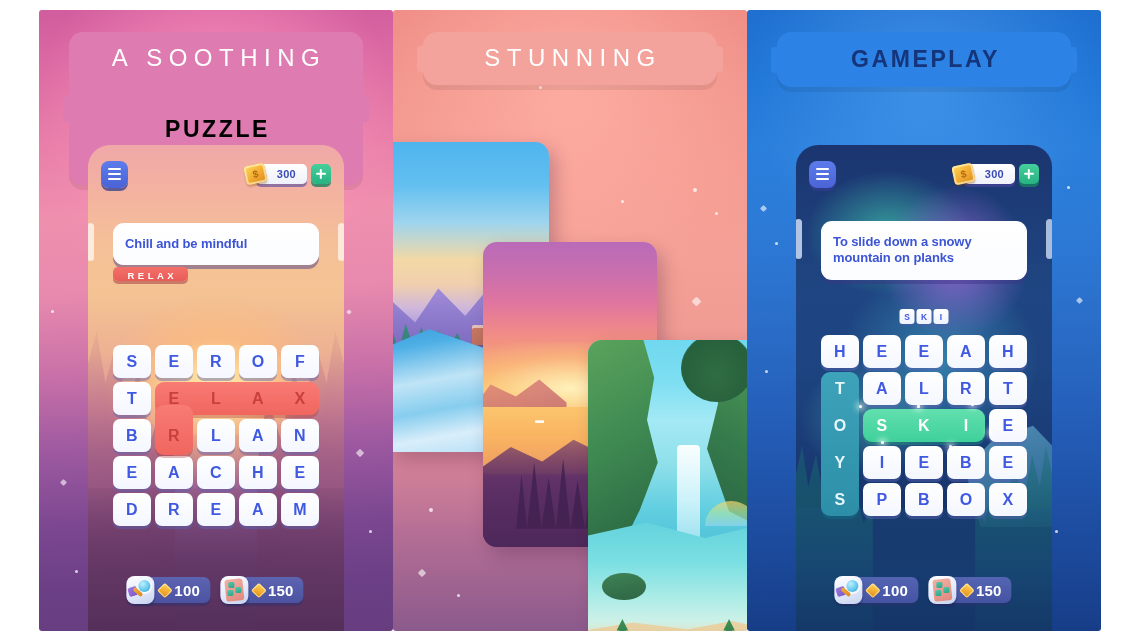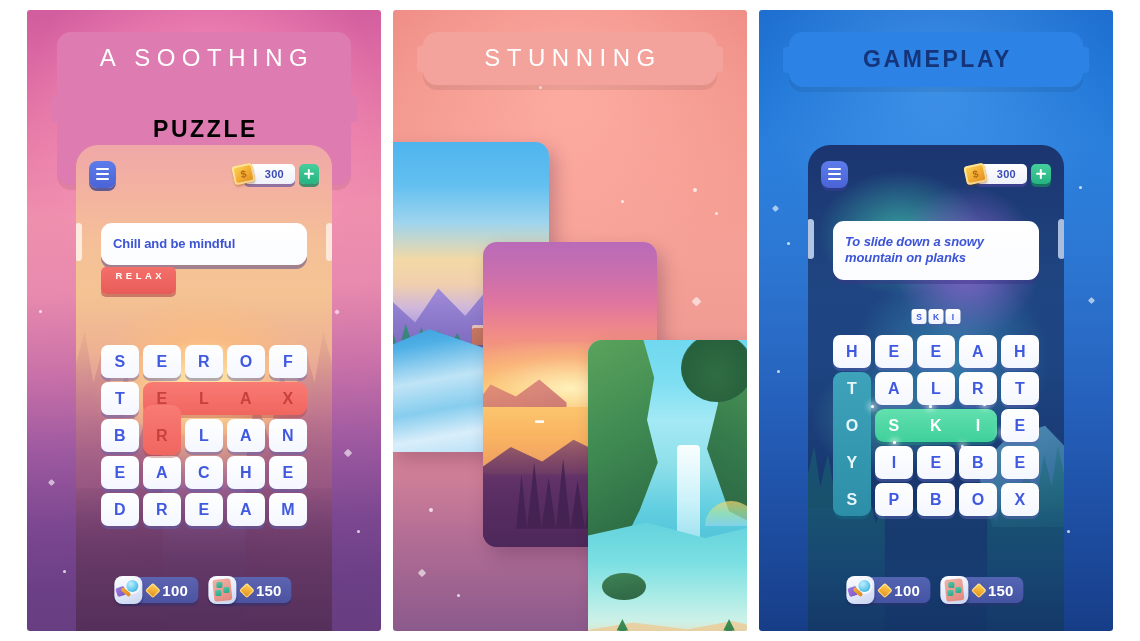--- a/index.html
+++ b/index.html
@@ -13,21 +13,20 @@
     overflow: hidden;
   }
 
   .screens {
     position: relative;
     width: 1140px;
     height: 641px;
     display: flex;
     align-items: flex-start;
     justify-content: center;
-    gap: 12px;
     padding: 10px 28px;
     background: #ffffff;
   }
 
   .panel {
     position: relative;
     width: 354px;
     height: 621px;
     border-radius: 3px;
     overflow: hidden;
@@ -364,21 +363,21 @@
     color: #3c54d6;
     font-size: 13px;
     font-weight: 700;
     line-height: 1.25;
     letter-spacing: -.1px;
   }
   .clue-chip {
     display: inline-block;
     margin-top: -5px;
     position: relative;
-    padding: 3px 11px 13px;
+    padding: 3px 11px 0;
     border-radius: 5px;
     background: linear-gradient(180deg, #f4706a 0%, #e85c58 100%);
     box-shadow: 0 3px 0 rgba(160,50,60,.5);
     color: #ffffff;
     font-size: 9.5px;
     font-weight: 700;
     letter-spacing: 3.5px;
     text-indent: 3.5px;
   }
 
@@ -963,21 +962,21 @@
           </div>
           <div class="coin-group">
             <div class="coin-pill">
               <span class="coin-icon">$</span>
               <span class="coin-count">300</span>
             </div>
             <div class="plus-btn"></div>
           </div>
         </div>
 
-        <div class="clue-wrap" style="top:76px;font-style:italic;">
+        <div class="clue-wrap" style="top:76px;">
           <div class="clue-card">To slide down a snowy mountain on planks</div>
         </div>
 
         <div class="mini-chips" style="top:164px;">
           <span class="mini-chip">S</span>
           <span class="mini-chip">K</span>
           <span class="mini-chip">I</span>
         </div>
 
         <div class="grid-area" style="top:190px;">

